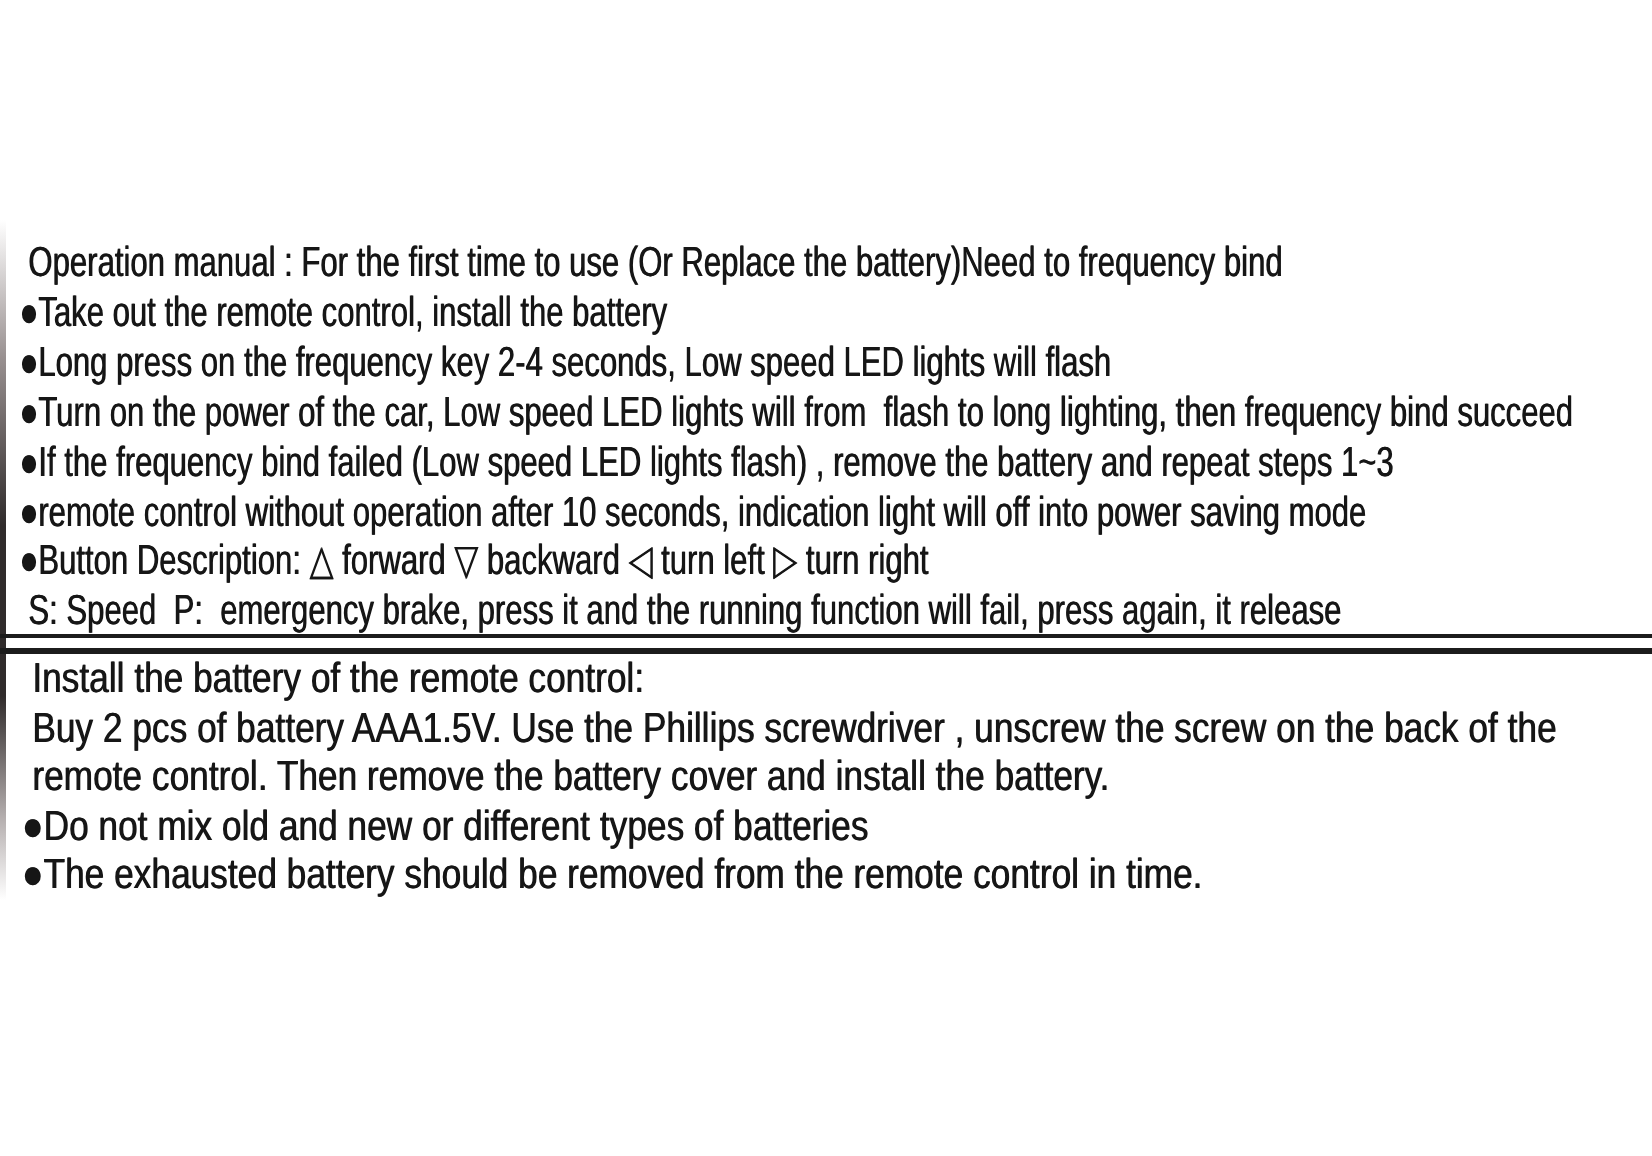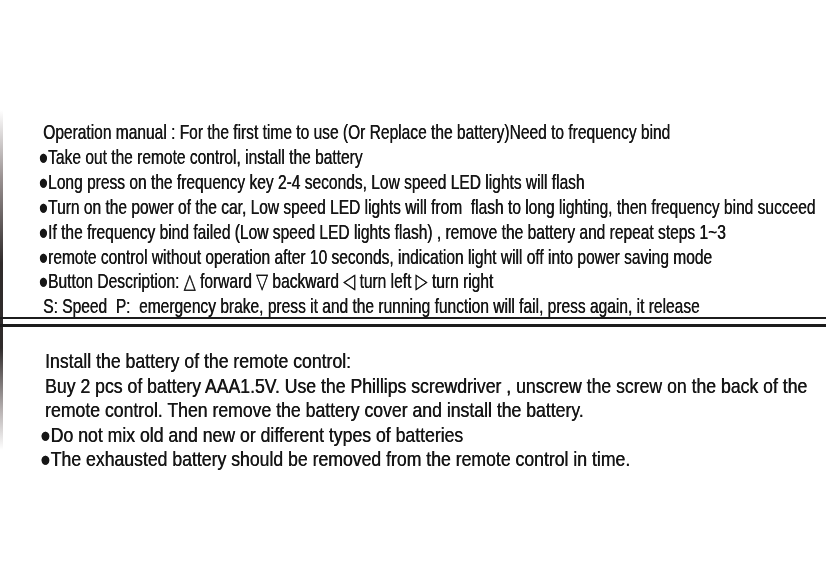--- a/index.html
+++ b/index.html
@@ -13,24 +13,23 @@
     height: 578px;
     background: #ffffff;
     overflow: hidden;
     font-family: "Liberation Sans", "DejaVu Sans", sans-serif;
     color: #161616;
   }
   .sec {
     position: absolute;
     left: 0;
     right: 0;
-    margin-left: 29px;
   }
   .sec1 { top: 120px; }
-  .sec2 { top: 349px; }
+  .sec2 { top: 328px; }
   .line {
     white-space: pre;
     font-size: 21px;
     text-shadow: 0.45px 0 0 currentColor;
     transform-origin: 0 0;
   }
   .sec1 .line {
     line-height: 24.9px;
     transform: scaleX(0.74);
   }

